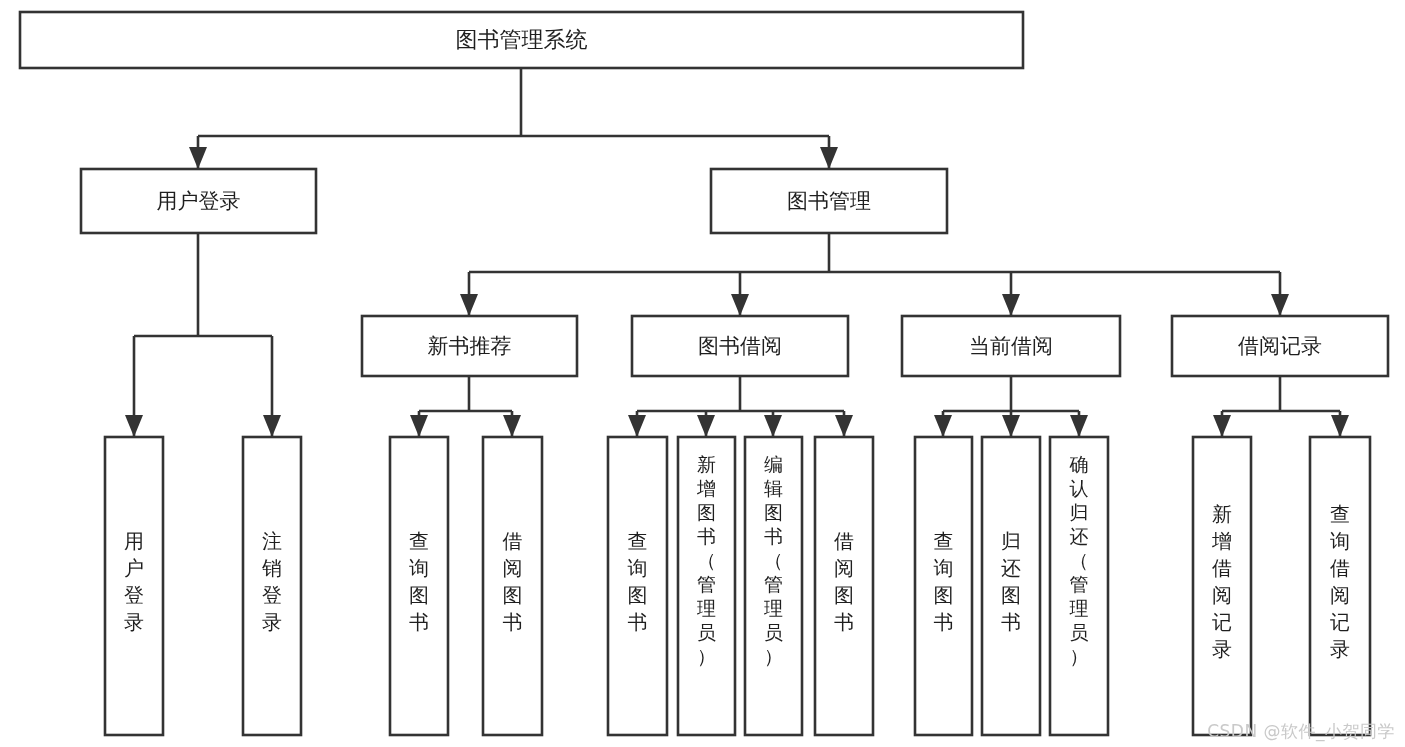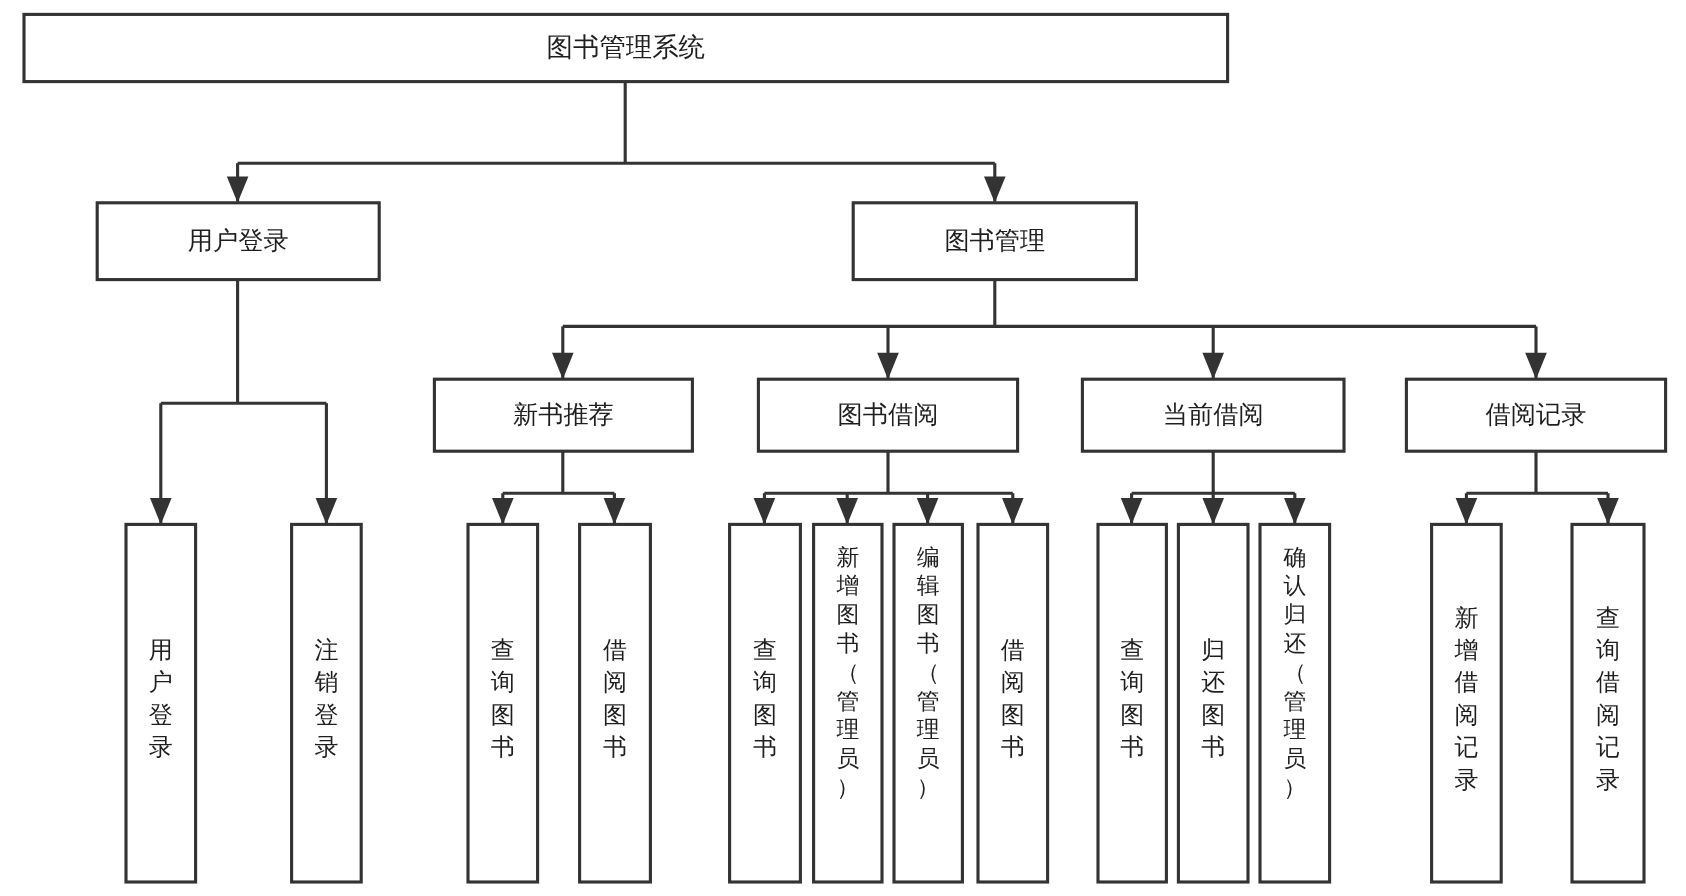--- a/index.html
+++ b/index.html
@@ -197,13 +197,14 @@
           <text x="1222" y="521.4" class="leaf-label-stack" text-anchor="middle" font-size="20" fill="#1f1f1f" font-family="&quot;DejaVu Sans&quot;, &quot;Liberation Sans&quot;, sans-serif"><tspan x="1222" dy="0">新</tspan><tspan x="1222" dy="27">增</tspan><tspan x="1222" dy="27">借</tspan><tspan x="1222" dy="27">阅</tspan><tspan x="1222" dy="27">记</tspan><tspan x="1222" dy="27">录</tspan></text>
         </g>
         <g>
           <rect x="1310" y="437" width="60" height="298" class="node-box"></rect>
           <text x="1340" y="521.4" class="leaf-label-stack" text-anchor="middle" font-size="20" fill="#1f1f1f" font-family="&quot;DejaVu Sans&quot;, &quot;Liberation Sans&quot;, sans-serif"><tspan x="1340" dy="0">查</tspan><tspan x="1340" dy="27">询</tspan><tspan x="1340" dy="27">借</tspan><tspan x="1340" dy="27">阅</tspan><tspan x="1340" dy="27">记</tspan><tspan x="1340" dy="27">录</tspan></text>
         </g>
       </g>
 
   </svg>
 
+  <div class="watermark">CSDN @软件_小贺同学</div>
 </div>
 
 </body></html>

